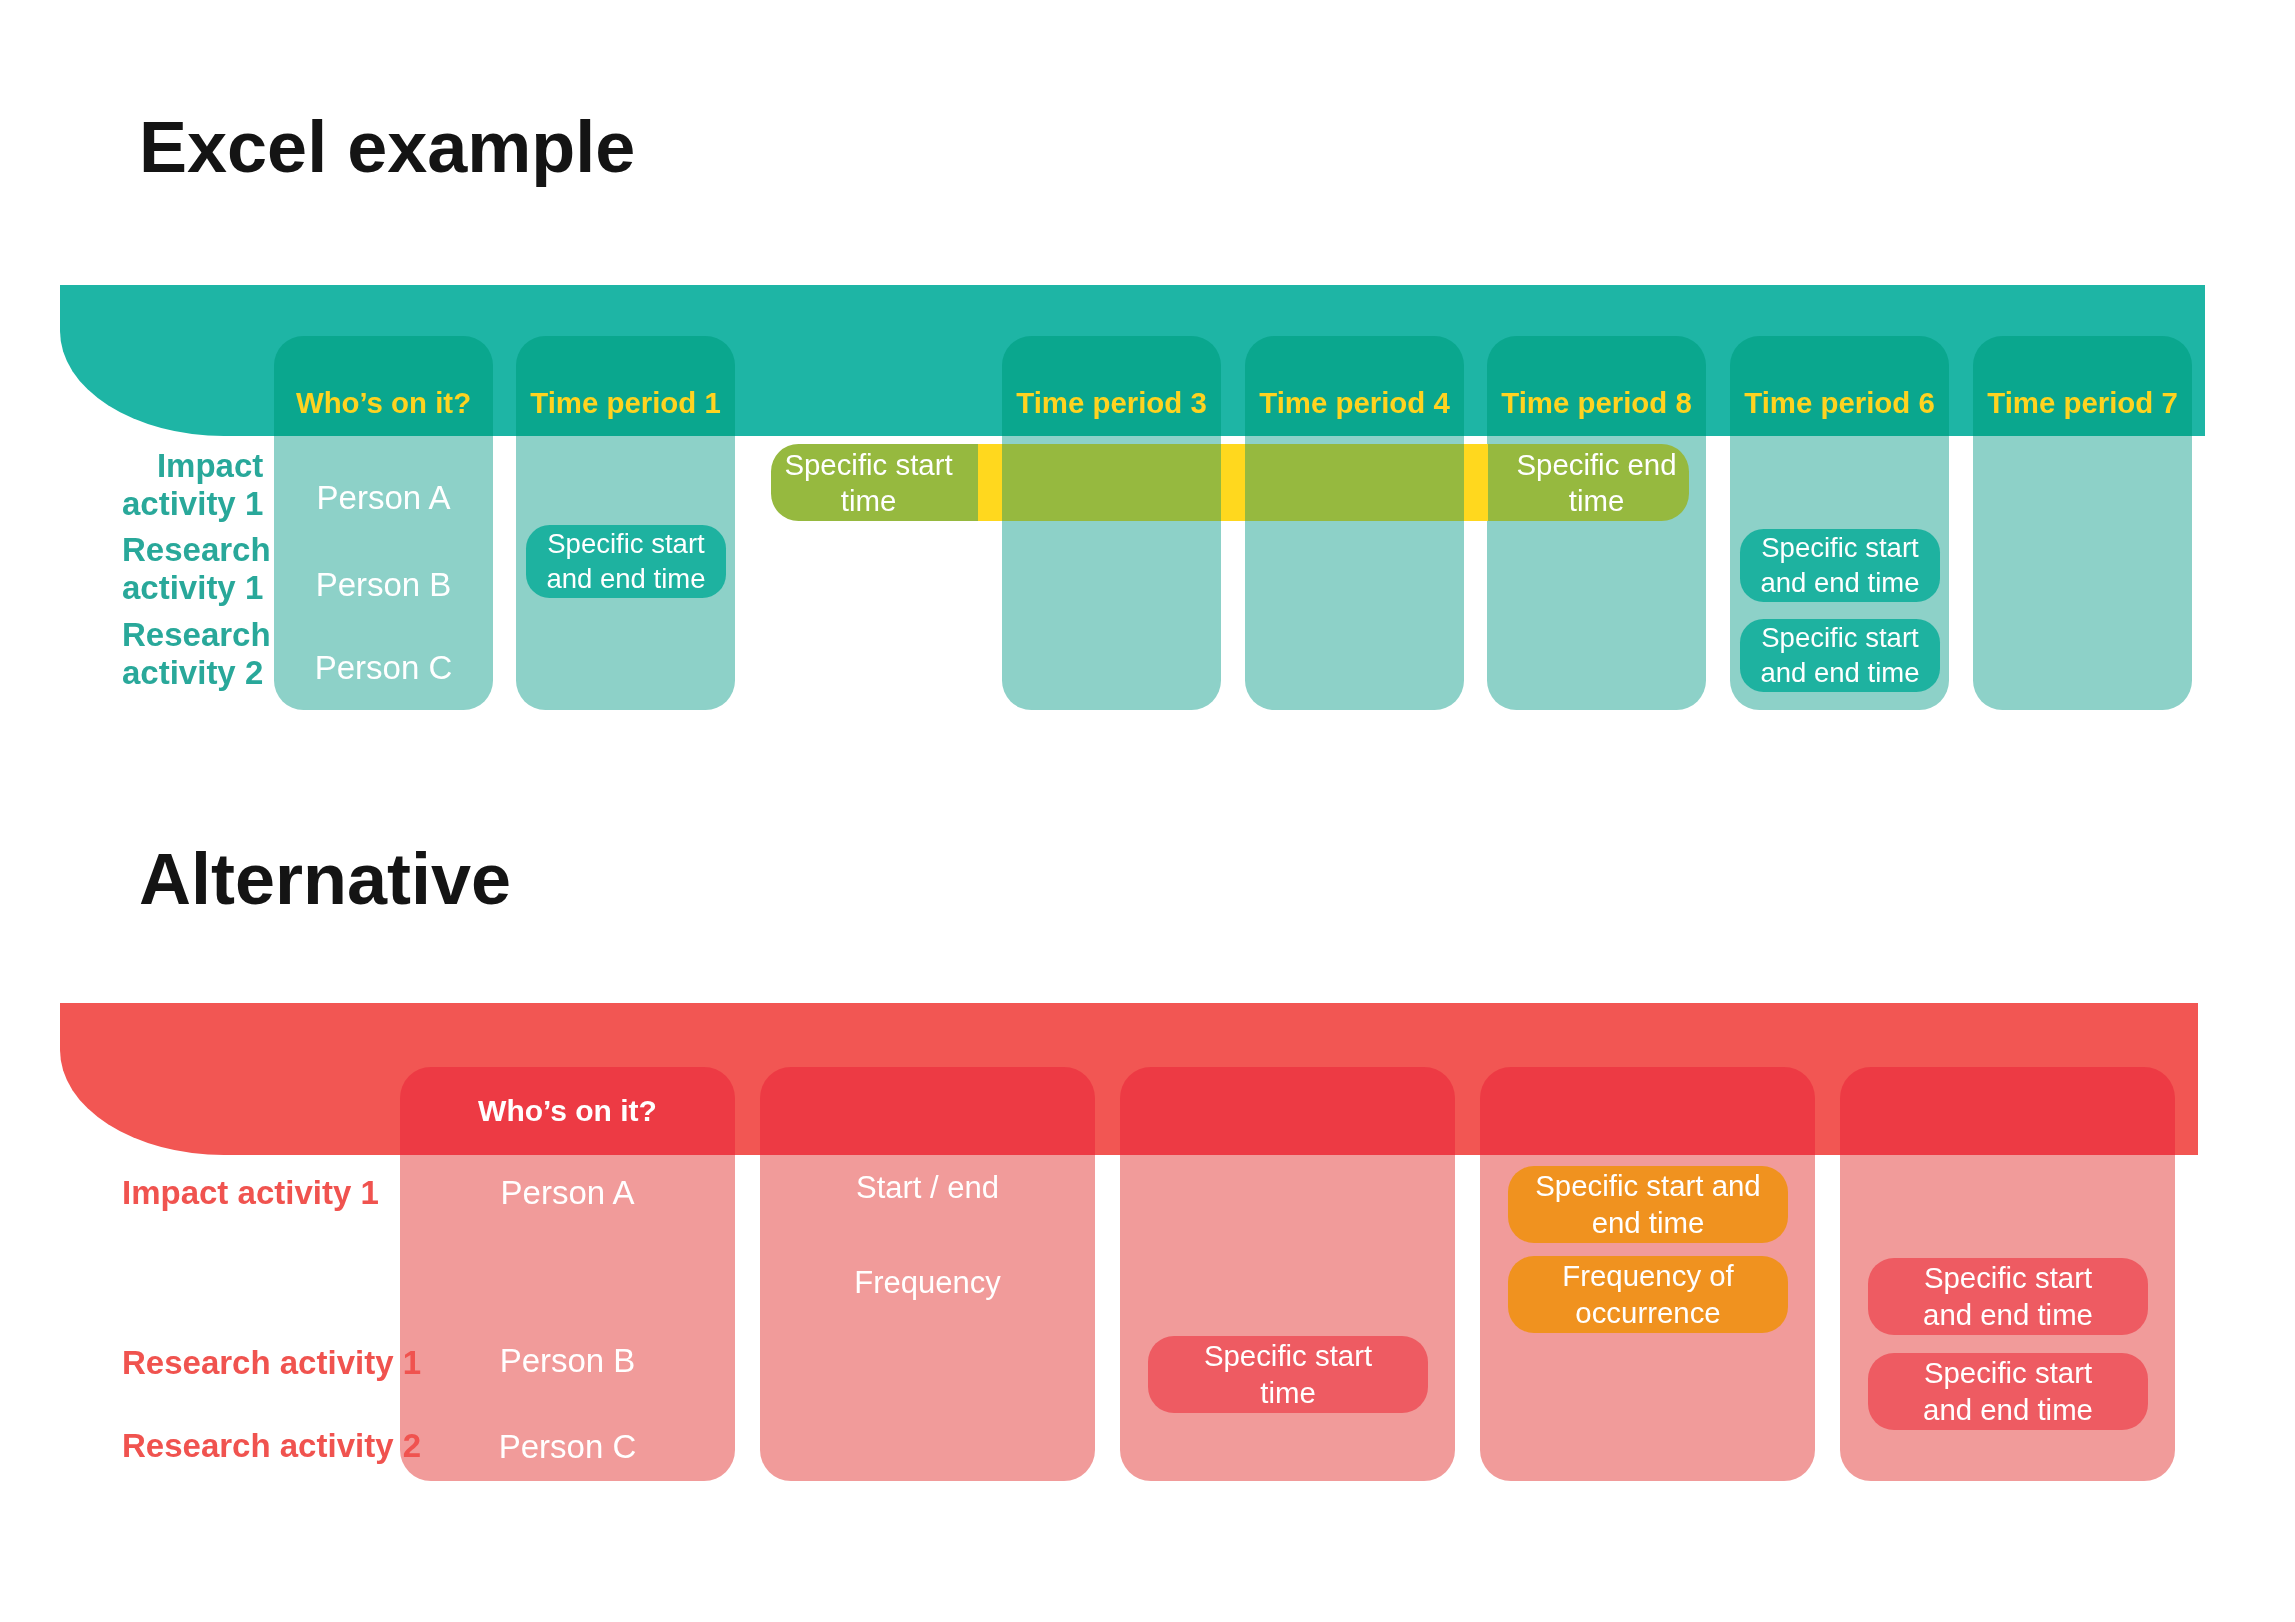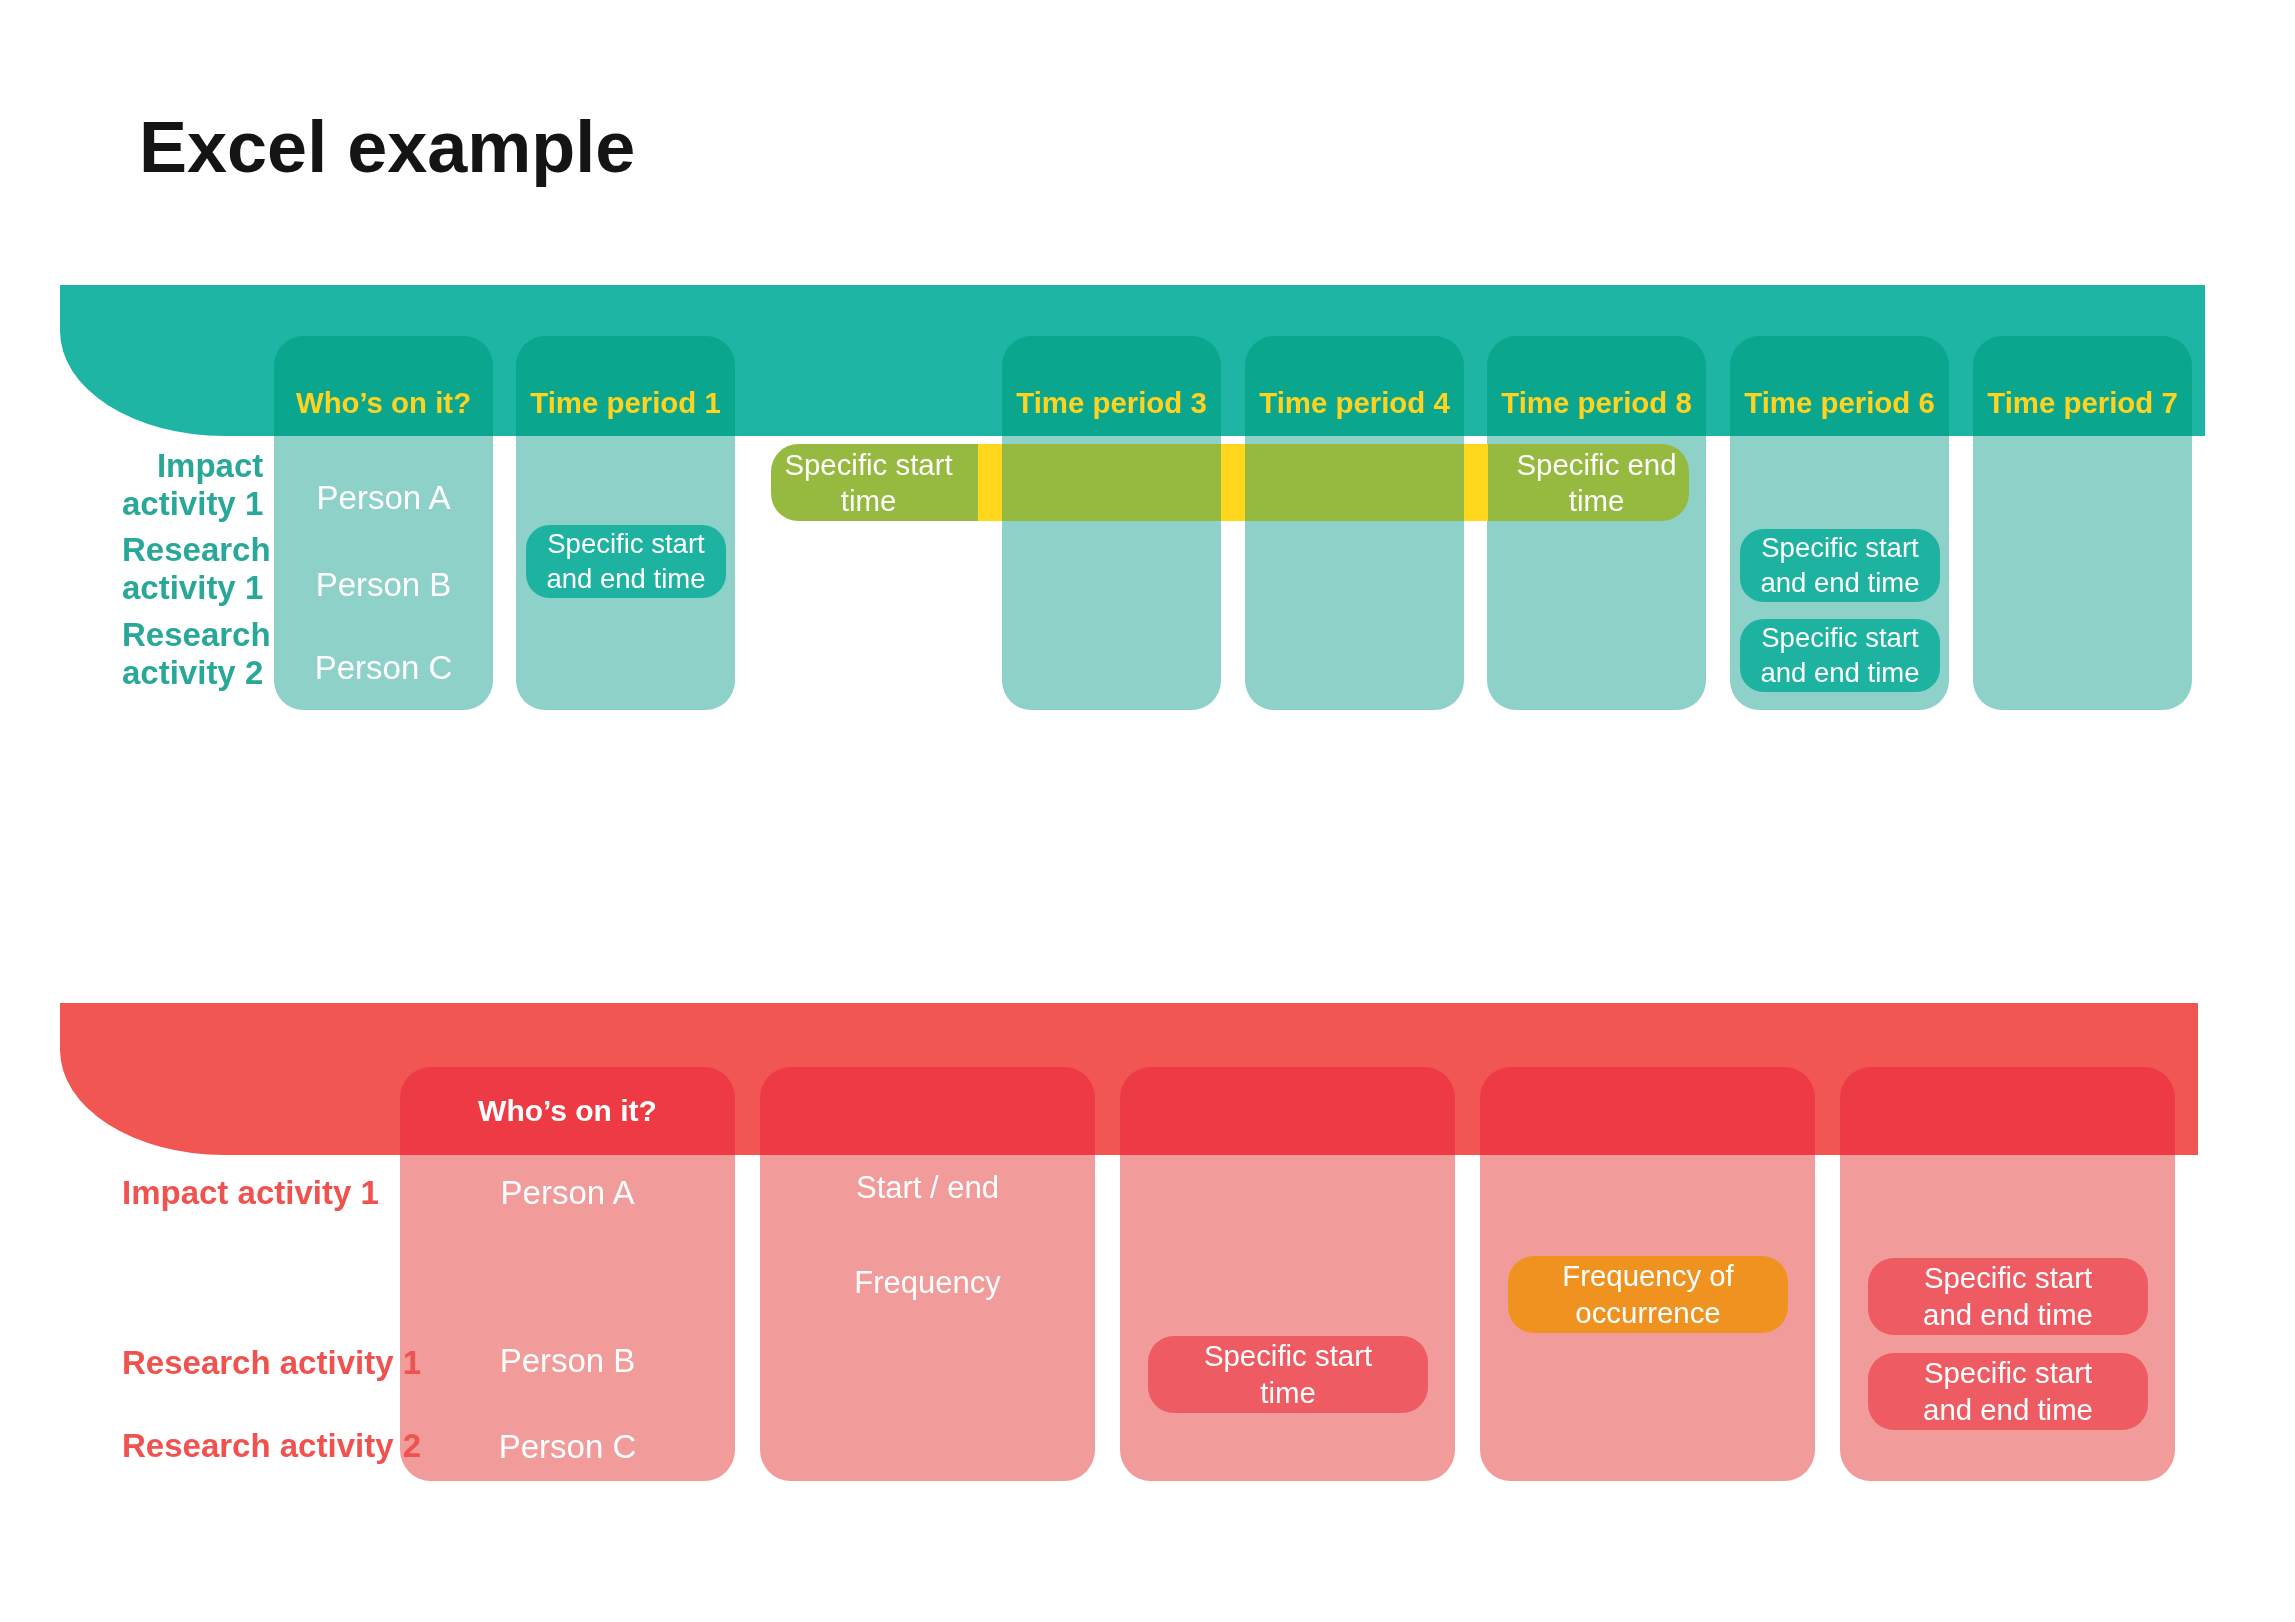--- a/index.html
+++ b/index.html
@@ -154,20 +154,21 @@
   <div class="gbar-text" style="left:1487px;">Specific end
 time</div>
 
   <div class="badge tealb" style="left:526px;top:525px;">Specific start
 and end time</div>
   <div class="badge tealb" style="left:1740px;top:529px;">Specific start
 and end time</div>
   <div class="badge tealb" style="left:1740px;top:619px;">Specific start
 and end time</div>
 
+  <h1 class="title" style="left:139px;top:838px;">Alternative</h1>
 
   <div class="band red"></div>
 
   <div class="acol" style="left:400px">
     <div class="acol-head">
         <span>Who’s on it?</span>
       </div>
     <div class="acol-body"></div>
   </div>
   <div class="acol" style="left:760px">
@@ -193,20 +194,22 @@
 
   <div class="cell alt-cell" style="top:1175px;">Person A</div>
   <div class="cell alt-cell" style="top:1343px;">Person B</div>
   <div class="cell alt-cell" style="top:1429px;">Person C</div>
 
   <div class="cell alt-col2" style="top:1171px;">Start / end</div>
   <div class="cell alt-col2" style="top:1266px;">Frequency</div>
 
   <div class="badge redb" style="left:1148px;top:1336px;">Specific start
 time</div>
+  <div class="badge orangeb" style="left:1508px;top:1166px;">Specific start and
+end time</div>
   <div class="badge orangeb" style="left:1508px;top:1256px;">Frequency of
 occurrence</div>
   <div class="badge redb" style="left:1868px;top:1258px;">Specific start
 and end time</div>
   <div class="badge redb" style="left:1868px;top:1353px;">Specific start
 and end time</div>
 
 </div>
 
 

